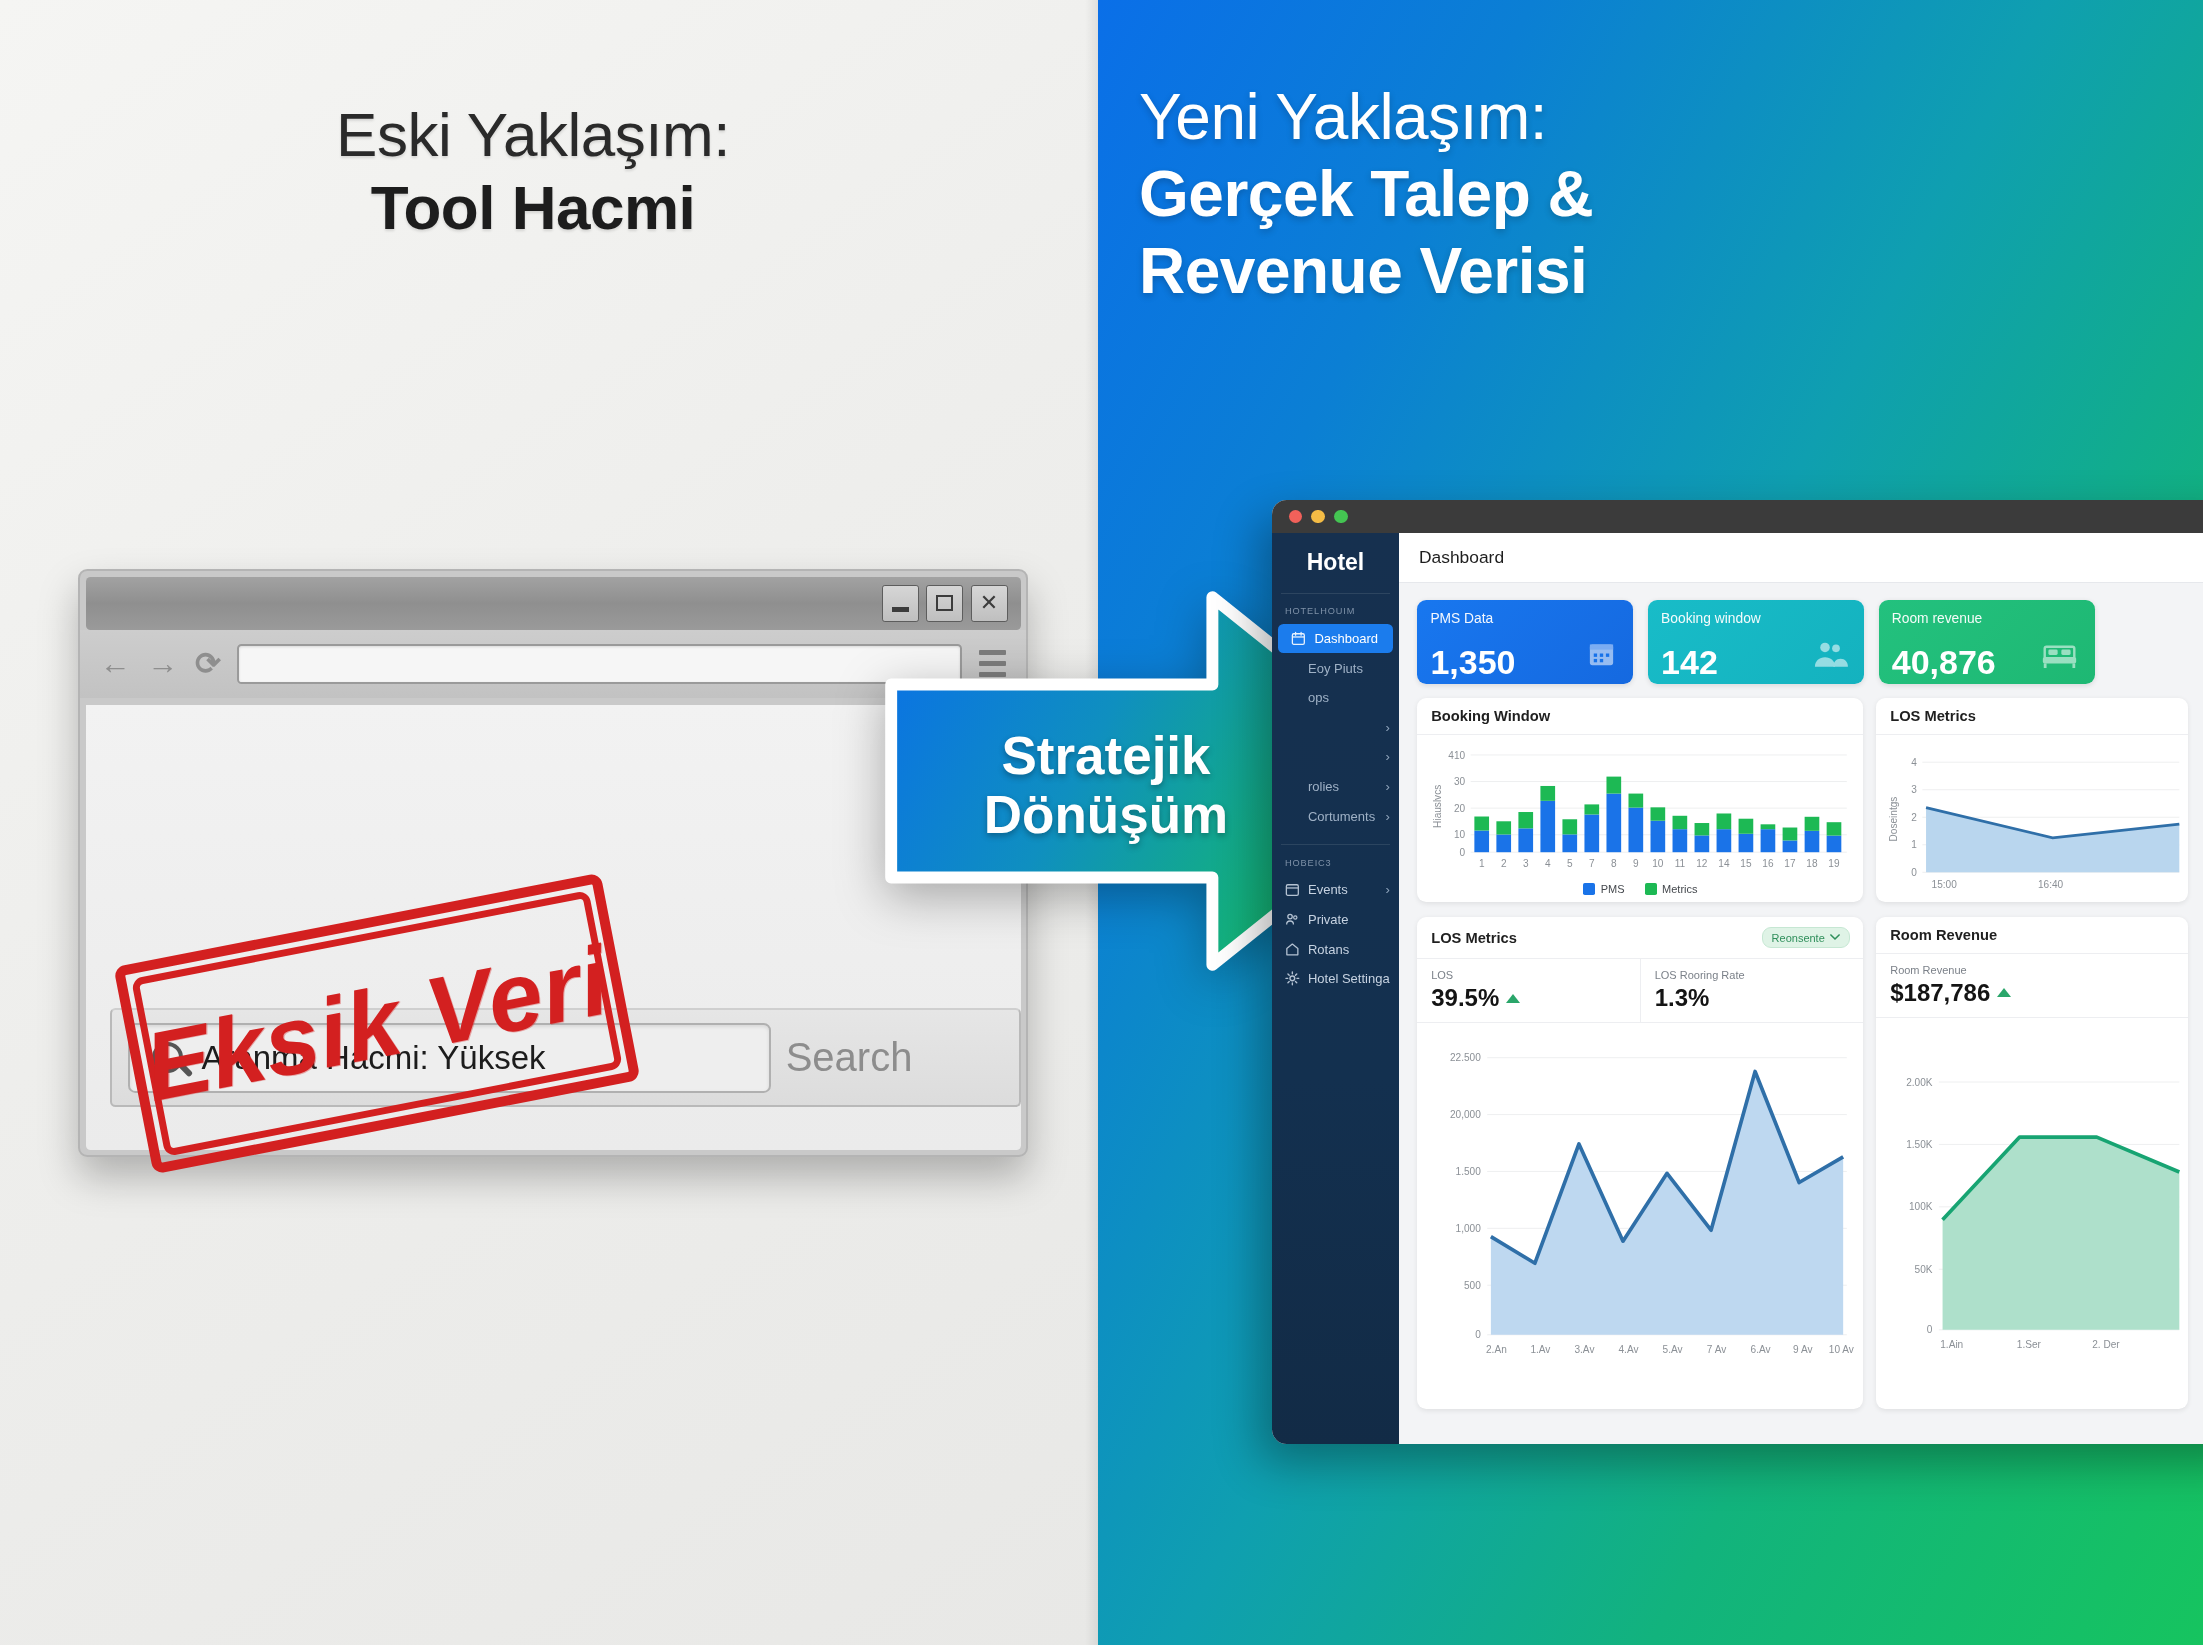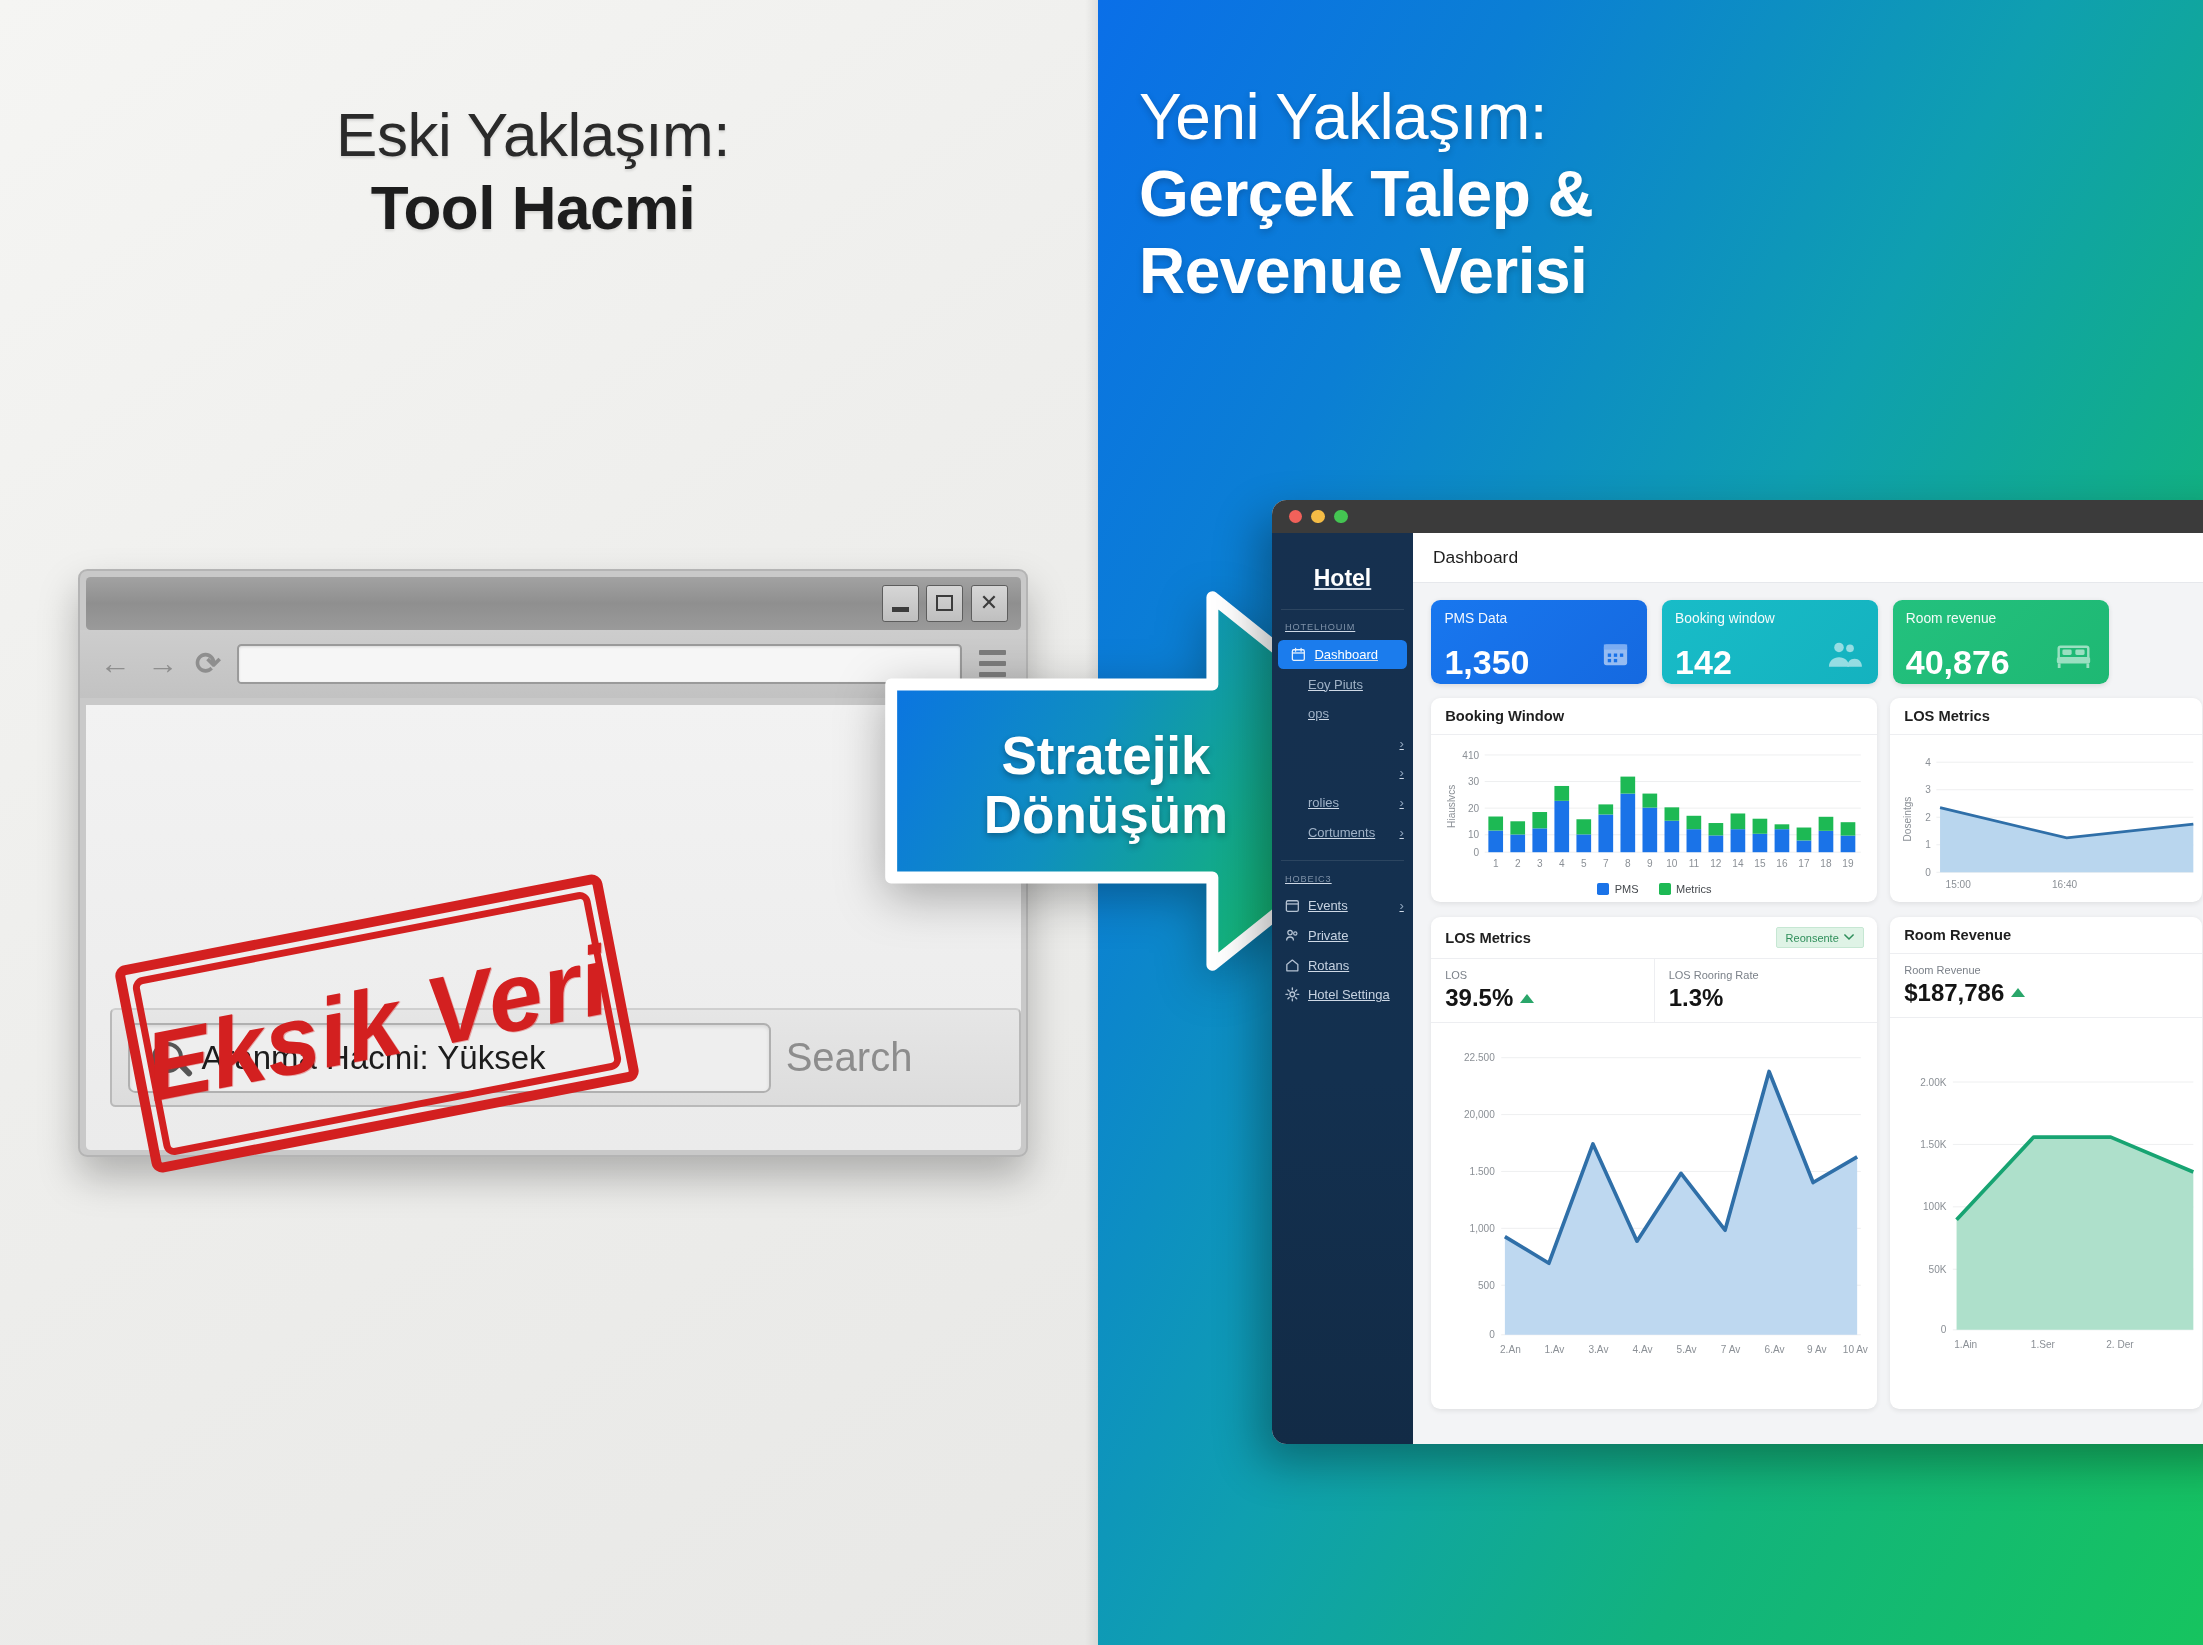--- a/index.html
+++ b/index.html
@@ -129,22 +129,22 @@
     background:#f3f4f6;
   }
   .dash-bar {
     height:33px; background:#3b3b3b; display:flex; align-items:center; gap:9.2px; padding-left:16.5px;
   }
   .dot { width:13.8px;height:13.8px;border-radius:50%; }
   .dot.r{background:#f2615a;} .dot.y{background:#f5bc45;} .dot.g{background:#44c452;}
   .dash-body { display:flex; height:911px; }
 
   .sidebar {
-    width:141px; background:linear-gradient(180deg,#16304f 0%,#13304f 60%,#122b46 100%);
-    color:#cfd9e6; padding-top:19px; flex:0 0 auto; position:relative;text-decoration:underline;
+    width:127px; background:linear-gradient(180deg,#16304f 0%,#13304f 60%,#122b46 100%);
+    color:#cfd9e6; padding-top:3px; flex:0 0 auto; position:relative;
   }
   .sb-logo { text-align:center; font-size:23px; font-weight:700; color:#fff; padding:13px 0 16.5px; }
   .sb-sep { height:0.9px; background:rgba(255,255,255,.10); margin:0 9.2px; }
   .sb-section { font-size:9.2px; letter-spacing:0.9px; color:#7e91a8; padding:13px 0 7.3px 13px; }
   .sb-item {
     display:flex; align-items:center; gap:8.3px; padding:7.3px 9.2px 7.3px 13px;
     font-size:13px; color:#c6d2e1;
   }
   .sb-item.active { background:#1b7ced; color:#fff; border-radius:5.5px; margin:0 6.4px; }
   .sb-item .chev { margin-left:auto; color:#8ea3bb; font-size:13px; }
@@ -164,21 +164,21 @@
   .kpi.green { background:linear-gradient(135deg,#23c17e,#1eb873); }
   .kpi .lbl { font-size:13.8px; opacity:.95; }
   .kpi .val { font-size:34px; font-weight:600; margin-top:17px; }
   .kpi .ic  { position:absolute; right:16.5px; bottom:14.7px; opacity:.55; }
 
   .grid { display:flex; gap:13px; padding:14.7px 0 0 18.4px; }
   .card { background:#fff; border-radius:9.2px; box-shadow:0 1.8px 5.5px rgba(0,0,0,.08); overflow:hidden; }
   .card-h { padding:10px 13.8px; border-bottom:0.9px solid #edeef1; display:flex; align-items:center; }
   .card-h .ct { font-size:14.7px; font-weight:600; color:#1f1f1f; }
   .pill { margin-left:auto; background:#dff3e6; color:#2f8f5b; font-size:11px;
-          border:0.9px solid #c6e7d3; border-radius:2px; padding:3.7px 8.3px; display:flex; gap:5.5px; align-items:center; }
+          border:0.9px solid #c6e7d3; border-radius:9px; padding:3.7px 8.3px; display:flex; gap:5.5px; align-items:center; }
 
   .card-bw { width:446px; height:204px; }
   .card-los-sm { width:312px; height:204px; }
   .card-los-lg { width:446px; height:492px; }
   .card-rr { width:312px; height:492px; }
 
   .metrics-row { display:flex; border-bottom:0.9px solid #edeef1; }
   .metric { flex:1; padding:10px 13.8px; }
   .metric + .metric { border-left:0.9px solid #edeef1; }
   .metric .ml { font-size:11px; color:#7b8189; }

